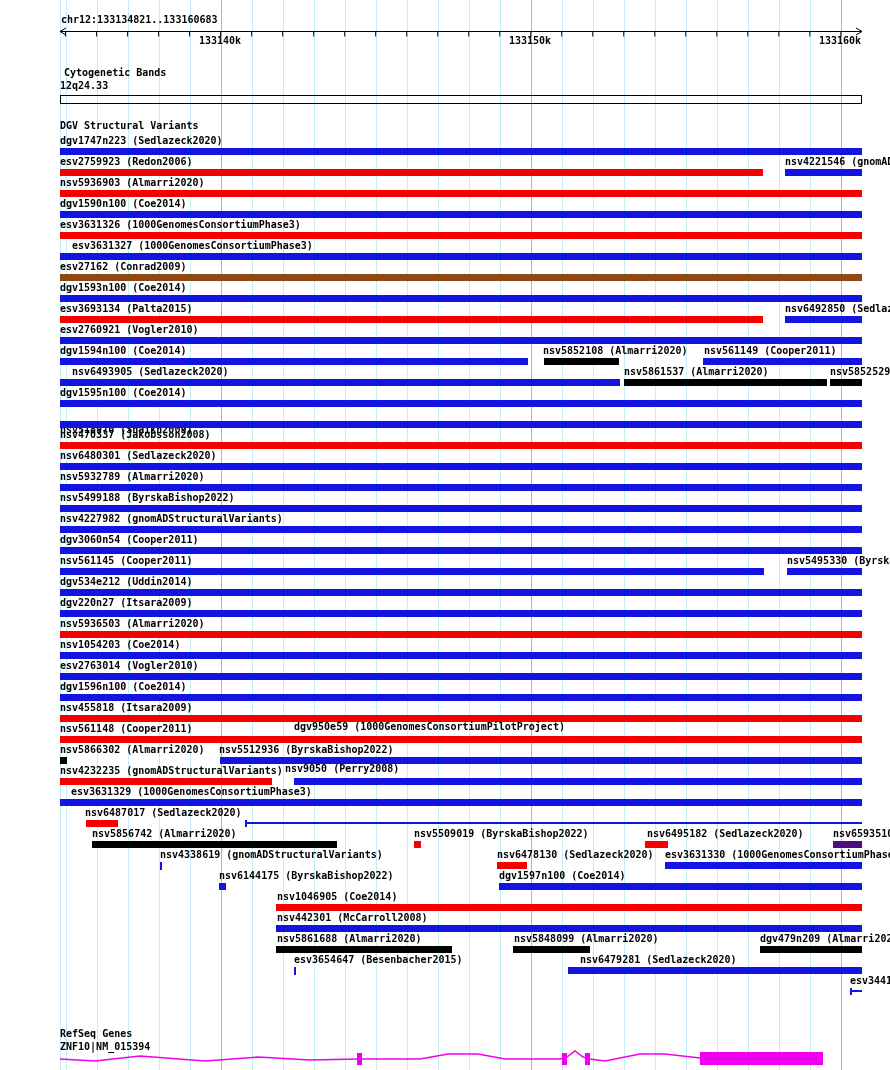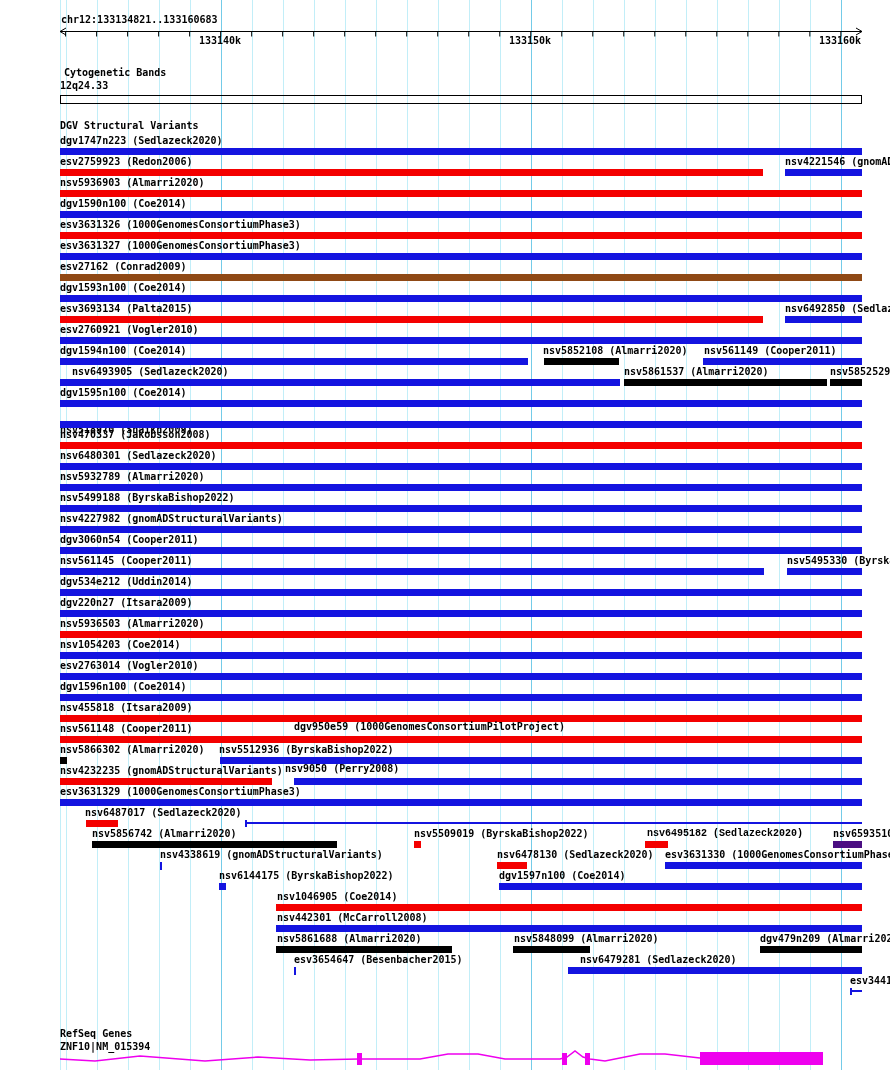--- a/index.html
+++ b/index.html
@@ -101,21 +101,21 @@
       <div class="lbl" style="position: absolute; left: 60px; top: 157px;">esv2759923 (Redon2006)</div>
       <div style="position: absolute; left: 60px; top: 169px; width: 703px; height: 7px; background: rgb(244, 0, 0);"></div>
       <div class="lbl" style="position: absolute; left: 785px; top: 157px;">nsv4221546 (gnomAD</div>
       <div style="position: absolute; left: 785px; top: 169px; width: 77px; height: 7px; background: rgb(20, 20, 224);"></div>
       <div class="lbl" style="position: absolute; left: 60px; top: 178px;">nsv5936903 (Almarri2020)</div>
       <div style="position: absolute; left: 60px; top: 190px; width: 802px; height: 7px; background: rgb(244, 0, 0);"></div>
       <div class="lbl" style="position: absolute; left: 60px; top: 199px;">dgv1590n100 (Coe2014)</div>
       <div style="position: absolute; left: 60px; top: 211px; width: 802px; height: 7px; background: rgb(20, 20, 224);"></div>
       <div class="lbl" style="position: absolute; left: 60px; top: 220px;">esv3631326 (1000GenomesConsortiumPhase3)</div>
       <div style="position: absolute; left: 60px; top: 232px; width: 802px; height: 7px; background: rgb(244, 0, 0);"></div>
-      <div class="lbl" style="position: absolute; left: 60px; top: 241px;">esv3631327 (1000GenomesConsortiumPhase3)</div>
+      <div class="lbl" style="position: absolute; left: 60px; top: 241px; padding-left: 12px;">esv3631327 (1000GenomesConsortiumPhase3)</div>
       <div style="position: absolute; left: 60px; top: 253px; width: 802px; height: 7px; background: rgb(20, 20, 224);"></div>
       <div class="lbl" style="position: absolute; left: 60px; top: 262px;">esv27162 (Conrad2009)</div>
       <div style="position: absolute; left: 60px; top: 274px; width: 802px; height: 7px; background: rgb(143, 73, 21);"></div>
       <div class="lbl" style="position: absolute; left: 60px; top: 283px;">dgv1593n100 (Coe2014)</div>
       <div style="position: absolute; left: 60px; top: 295px; width: 802px; height: 7px; background: rgb(20, 20, 224);"></div>
       <div class="lbl" style="position: absolute; left: 60px; top: 304px;">esv3693134 (Palta2015)</div>
       <div style="position: absolute; left: 60px; top: 316px; width: 703px; height: 7px; background: rgb(244, 0, 0);"></div>
       <div class="lbl" style="position: absolute; left: 785px; top: 304px;">nsv6492850 (Sedlaz</div>
       <div style="position: absolute; left: 785px; top: 316px; width: 77px; height: 7px; background: rgb(20, 20, 224);"></div>
       <div class="lbl" style="position: absolute; left: 60px; top: 325px;">esv2760921 (Vogler2010)</div>
@@ -169,32 +169,32 @@
       <div class="lbl" style="position: absolute; left: 60px; top: 724px;">nsv561148 (Cooper2011)</div>
       <div style="position: absolute; left: 60px; top: 736px; width: 802px; height: 7px; background: rgb(244, 0, 0);"></div>
       <div class="lbl" style="position: absolute; left: 60px; top: 745px;">nsv5866302 (Almarri2020)</div>
       <div style="position: absolute; left: 60px; top: 757px; width: 7px; height: 7px; background: rgb(0, 0, 0);"></div>
       <div class="lbl" style="position: absolute; left: 219px; top: 745px;">nsv5512936 (ByrskaBishop2022)</div>
       <div style="position: absolute; left: 220px; top: 757px; width: 642px; height: 7px; background: rgb(20, 20, 224);"></div>
       <div class="lbl" style="position: absolute; left: 60px; top: 766px;">nsv4232235 (gnomADStructuralVariants)</div>
       <div style="position: absolute; left: 60px; top: 778px; width: 212px; height: 7px; background: rgb(244, 0, 0);"></div>
       <div class="lbl" style="position: absolute; left: 294px; top: 722px;">dgv950e59 (1000GenomesConsortiumPilotProject)</div>
       <div style="position: absolute; left: 294px; top: 778px; width: 568px; height: 7px; background: rgb(20, 20, 224);"></div>
-      <div class="lbl" style="position: absolute; left: 60px; top: 787px;">esv3631329 (1000GenomesConsortiumPhase3)</div>
+      <div class="lbl" style="position: absolute; left: 60px; top: 787px; padding-left: 11px;">esv3631329 (1000GenomesConsortiumPhase3)</div>
       <div style="position: absolute; left: 60px; top: 799px; width: 802px; height: 7px; background: rgb(20, 20, 224);"></div>
       <div class="lbl" style="position: absolute; left: 85px; top: 808px;">nsv6487017 (Sedlazeck2020)</div>
       <div style="position: absolute; left: 86px; top: 820px; width: 32px; height: 7px; background: rgb(244, 0, 0);"></div>
       <div class="lbl" style="position: absolute; left: 244px; top: 764px; padding-left: 41px;">nsv9050 (Perry2008)</div>
       <div style="position: absolute; left: 245px; top: 820px; width: 2px; height: 7px; background: rgb(20, 20, 224);"></div>
       <div style="position: absolute; left: 245px; top: 822px; width: 617px; height: 2px; background: rgb(20, 20, 224);"></div>
       <div class="lbl" style="position: absolute; left: 92px; top: 829px;">nsv5856742 (Almarri2020)</div>
       <div style="position: absolute; left: 92px; top: 841px; width: 245px; height: 7px; background: rgb(0, 0, 0);"></div>
       <div class="lbl" style="position: absolute; left: 414px; top: 829px;">nsv5509019 (ByrskaBishop2022)</div>
       <div style="position: absolute; left: 414px; top: 841px; width: 7px; height: 7px; background: rgb(244, 0, 0);"></div>
-      <div class="lbl" style="position: absolute; left: 647px; top: 829px; font-family: Liberation Mono, monospace;">nsv6495182 (Sedlazeck2020)</div>
+      <div class="lbl" style="position: absolute; left: 647px; top: 829px;">nsv6495182 (Sedlazeck2020)</div>
       <div style="position: absolute; left: 645px; top: 841px; width: 23px; height: 7px; background: rgb(244, 0, 0);"></div>
       <div class="lbl" style="position: absolute; left: 833px; top: 829px;">nsv6593510</div>
       <div style="position: absolute; left: 833px; top: 841px; width: 29px; height: 7px; background: rgb(75, 14, 130);"></div>
       <div class="lbl" style="position: absolute; left: 160px; top: 850px;">nsv4338619 (gnomADStructuralVariants)</div>
       <div style="position: absolute; left: 160px; top: 862px; width: 2px; height: 8px; background: rgb(20, 20, 224);"></div>
       <div class="lbl" style="position: absolute; left: 497px; top: 850px;">nsv6478130 (Sedlazeck2020)</div>
       <div style="position: absolute; left: 497px; top: 862px; width: 30px; height: 7px; background: rgb(244, 0, 0);"></div>
       <div class="lbl" style="position: absolute; left: 665px; top: 850px;">esv3631330 (1000GenomesConsortiumPhase</div>
       <div style="position: absolute; left: 665px; top: 862px; width: 197px; height: 7px; background: rgb(20, 20, 224);"></div>
       <div class="lbl" style="position: absolute; left: 219px; top: 871px;">nsv6144175 (ByrskaBishop2022)</div>

